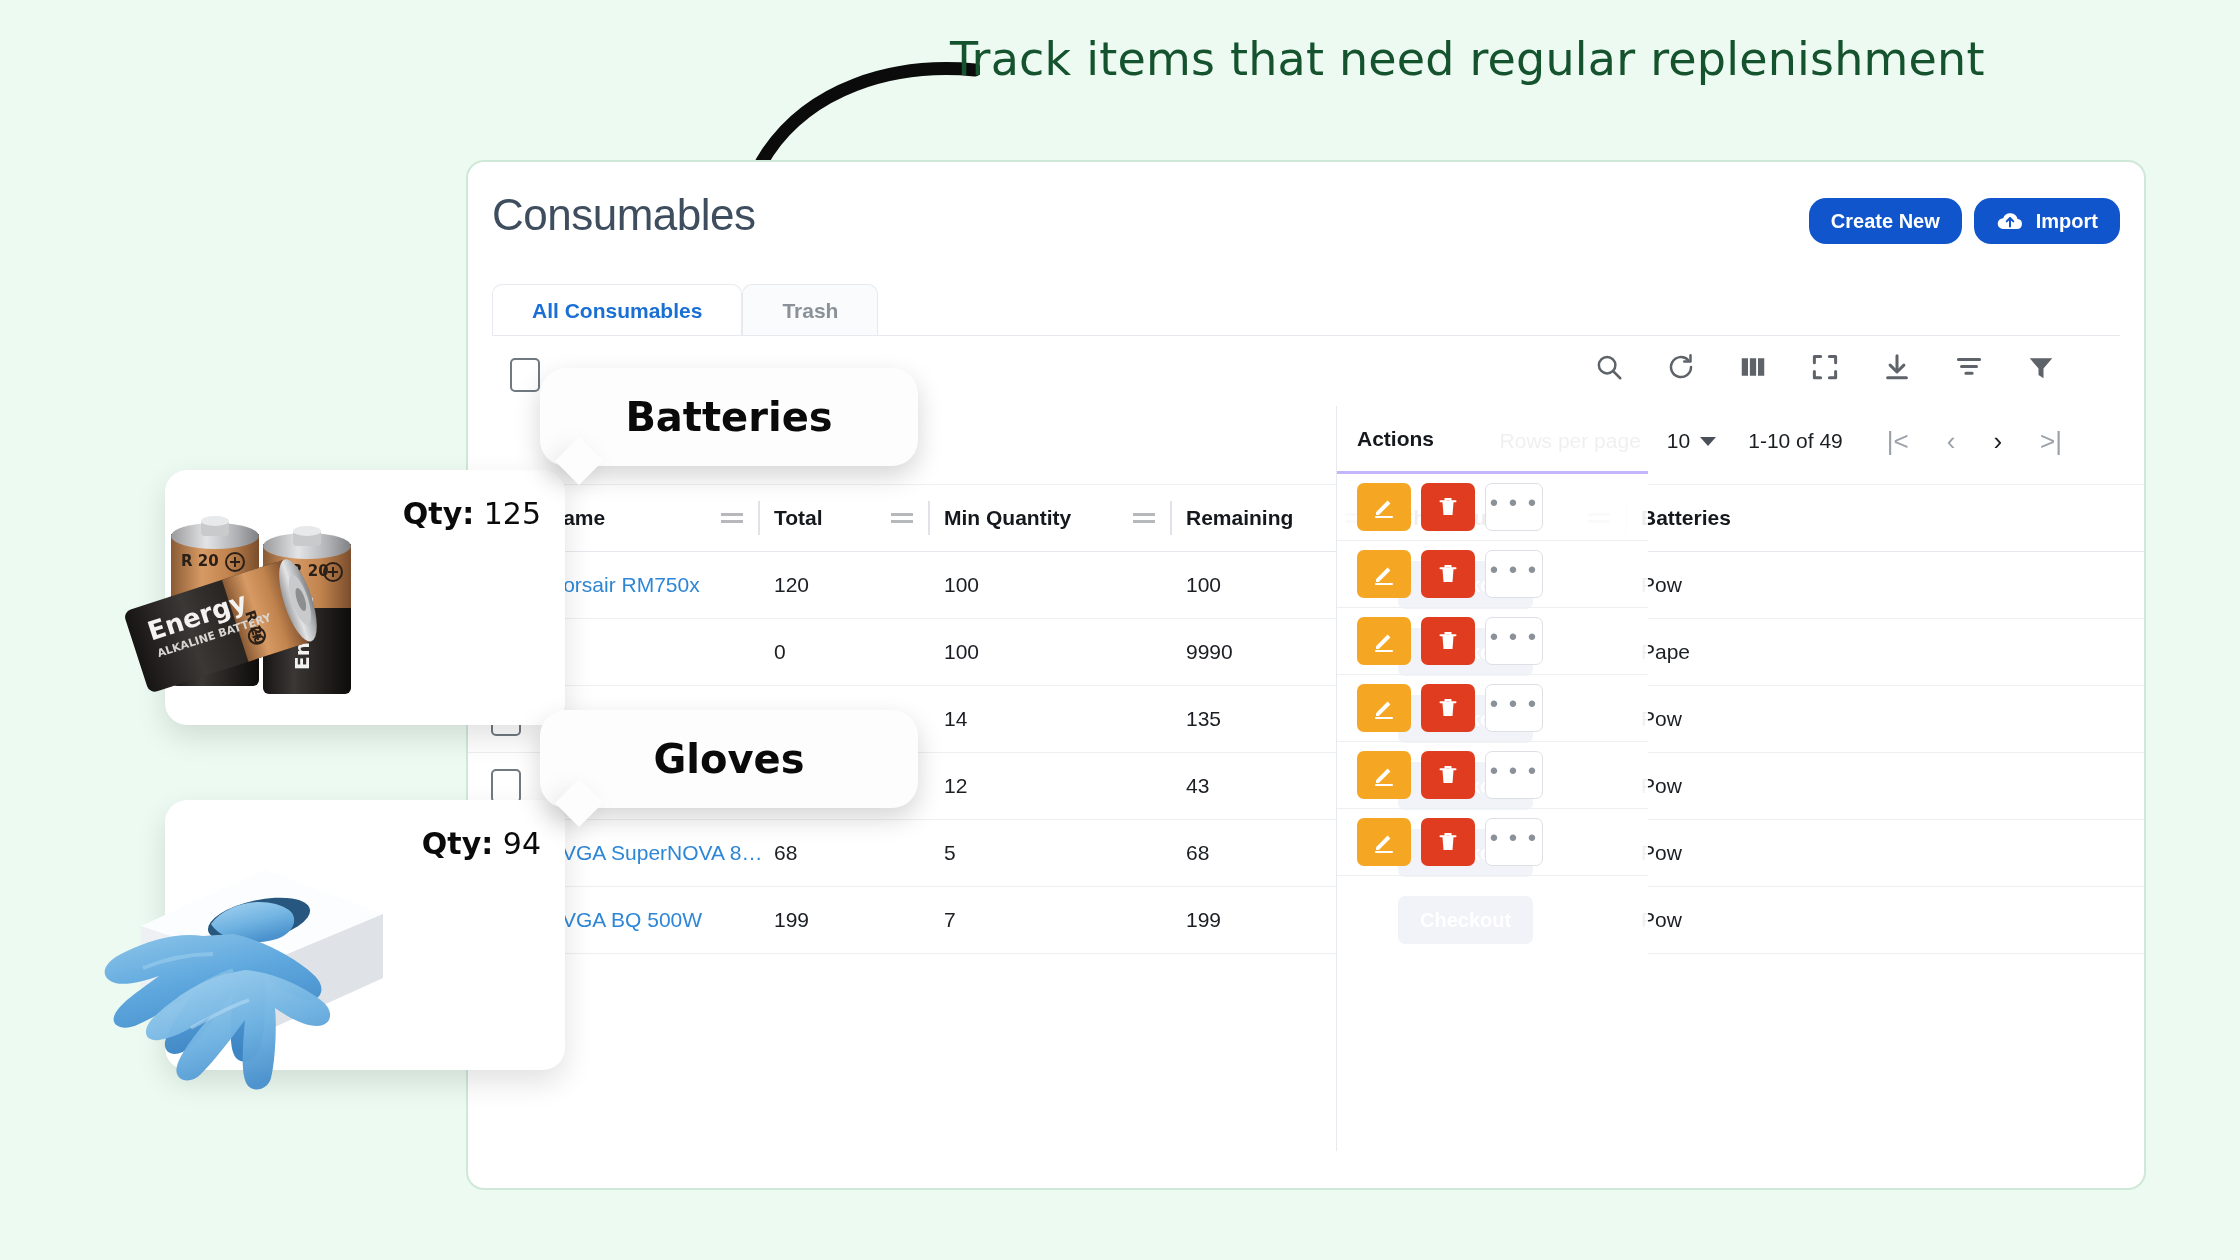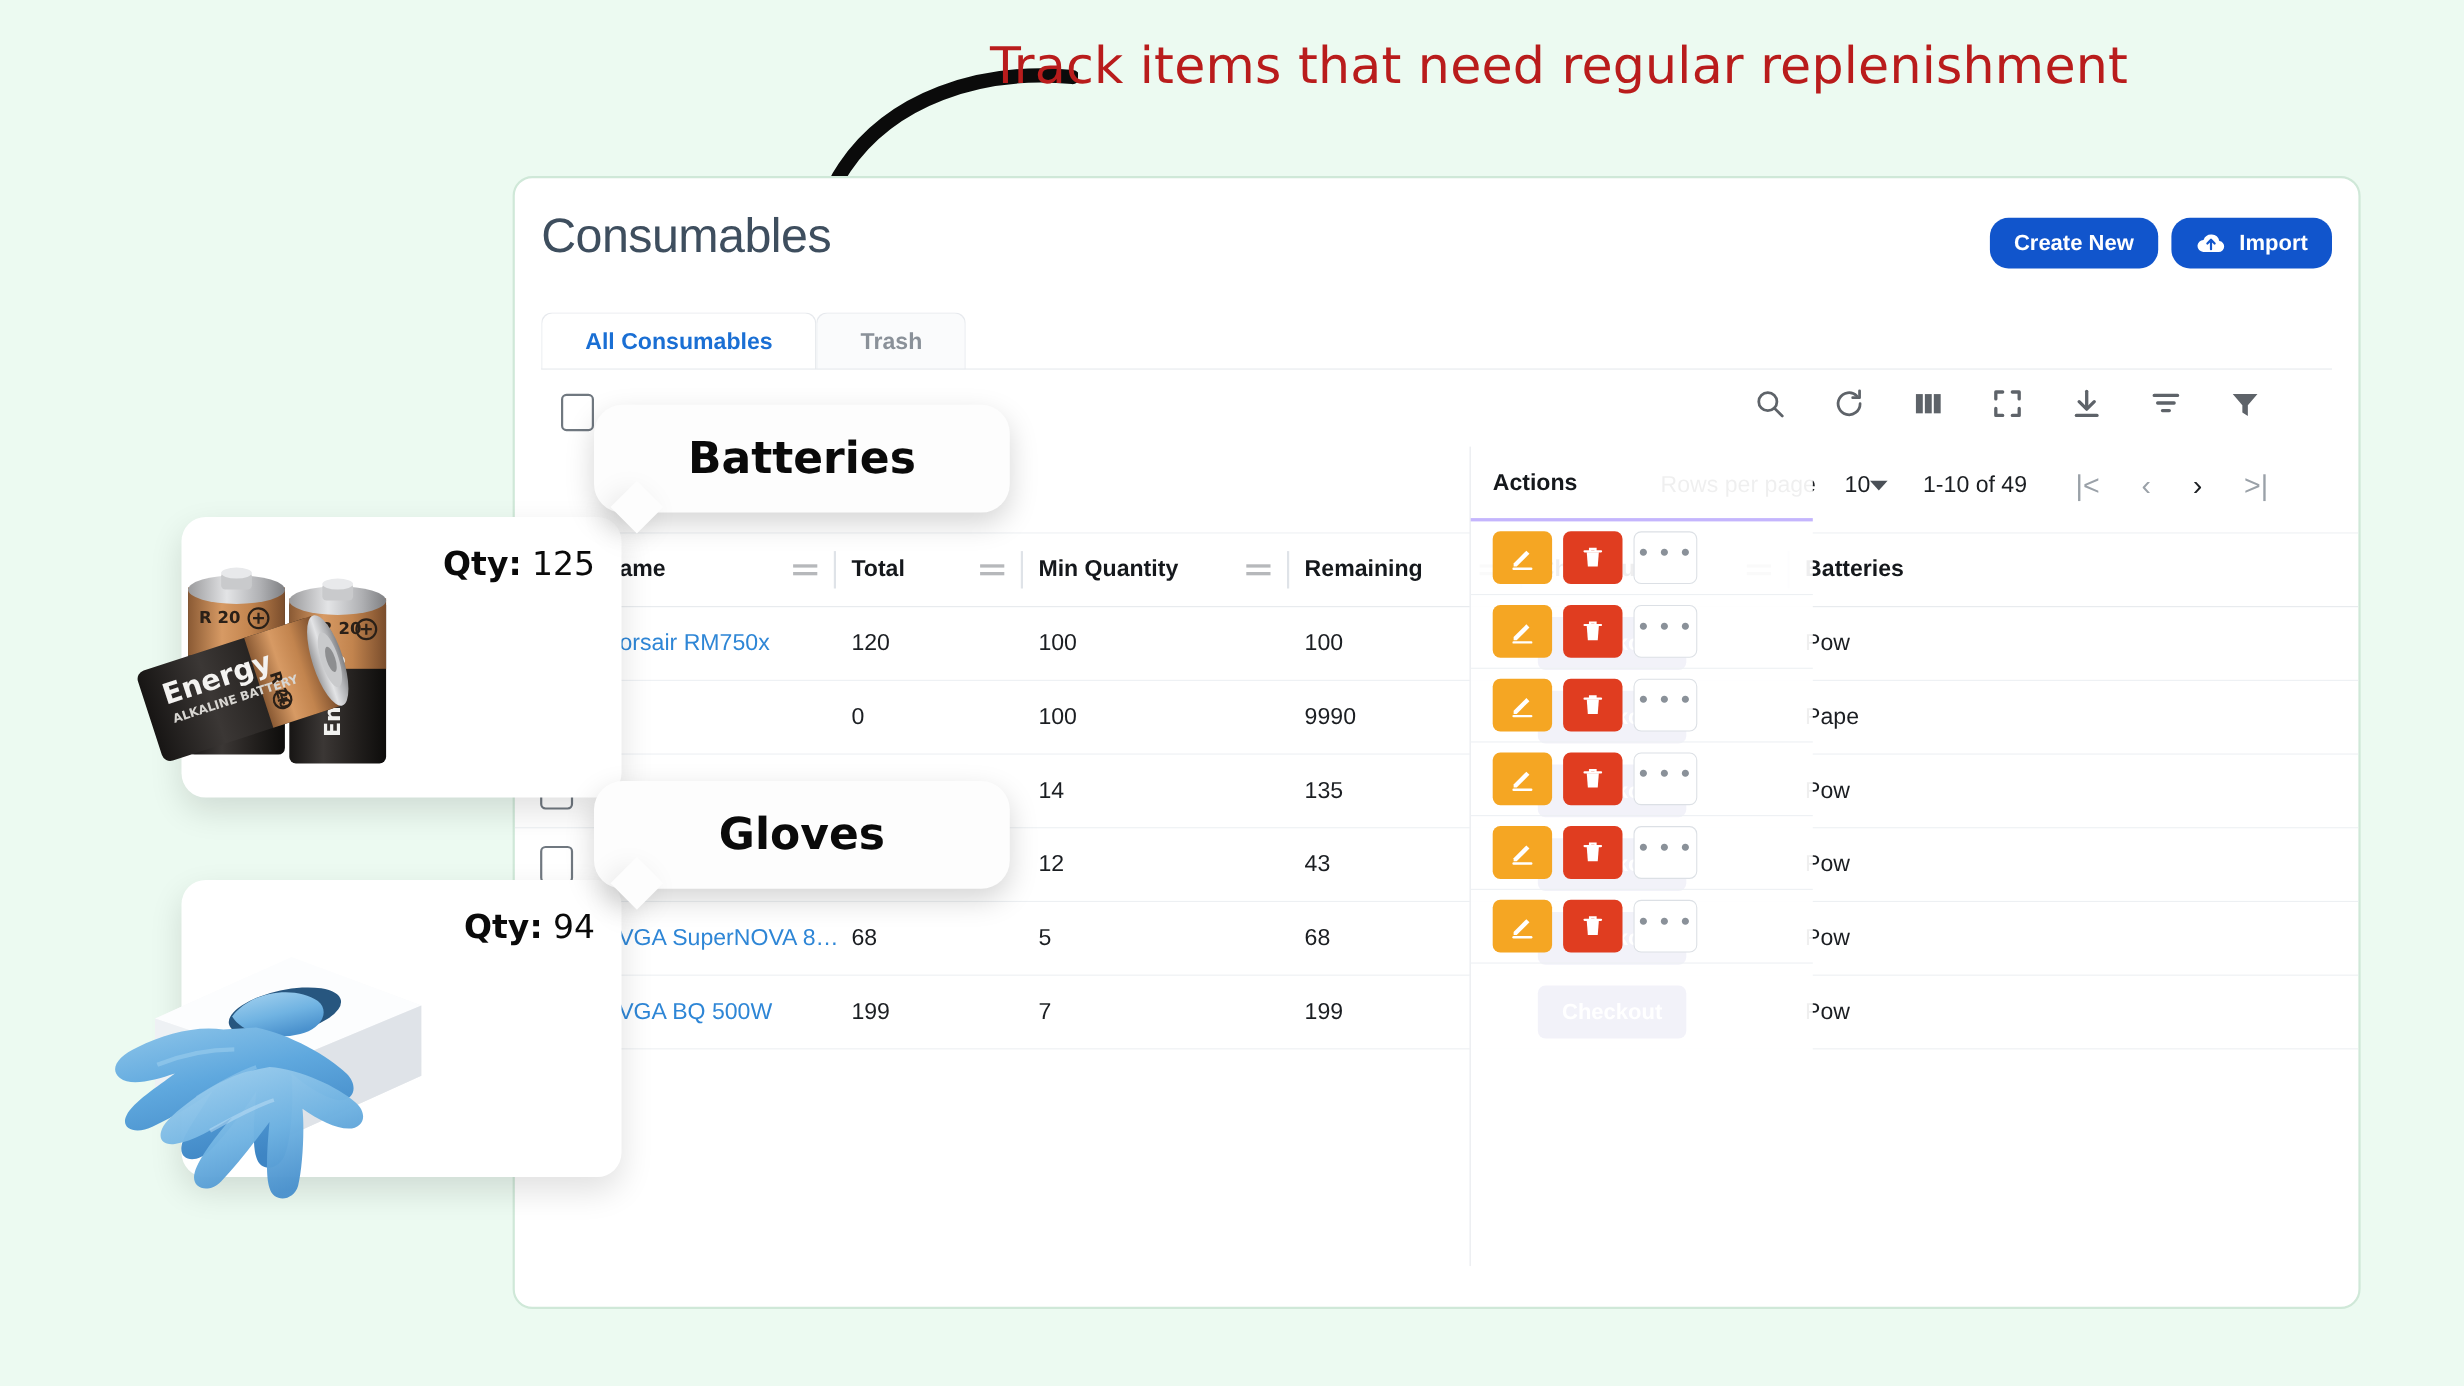--- a/index.html
+++ b/index.html
@@ -6,23 +6,23 @@
   html, body {
     width: 2240px; height: 1260px;
     background: #ECFAF1;
     font-family: "Liberation Sans", sans-serif;
     overflow: hidden;
   }
   #stage { position: relative; width: 2240px; height: 1260px; }
 
   
   .annot-text {
-    position: absolute; left: 900px; top: 32px;
+    position: absolute; left: 950px; top: 32px;
     font-family: "DejaVu Sans", sans-serif;
-    font-size: 46px; font-weight: 400; color: #b91c1c;
+    font-size: 46px; font-weight: 400; color: #14532d;
     letter-spacing: 0.2px; white-space: nowrap;
   }
   .annot-arrow { position: absolute; left: 640px; top: 56px; width: 340px; height: 250px; }
 
   
   .app-panel {
     position: absolute; left: 466px; top: 160px;
     width: 1680px; height: 1030px;
     background: #FFFFFF;
     border: 2px solid #CFE8D8;
@@ -65,21 +65,21 @@
   }
 
   
   .pager { position: relative; height: 62px; }
   .pager-inner {
     position: absolute; right: 82px; top: 6px;
     display: flex; align-items: center; gap: 26px;
     font-size: 21px; color: #1B1E22;
   }
   .rpp-label { color: #1B1E22; }
-  .rpp-val { display: flex; align-items: center; cursor: pointer; }
+  .rpp-val { display: flex; align-items: center; gap: 10px; cursor: pointer; }
   .caret { width: 0; height: 0; border-left: 8px solid transparent; border-right: 8px solid transparent; border-top: 9px solid #4A5057; }
   .pg-range { margin-left: 6px; }
   .pg-btns { display: flex; align-items: center; gap: 38px; margin-left: 18px; }
   .pg-btn { font-size: 26px; color: #1B1E22; cursor: pointer; line-height: 1; }
   .pg-btn.dim { color: #9AA1A8; }
 
   
   .tbl { position: relative; width: 100%; }
   .tbl-head {
     display: flex; align-items: center; height: 68px;

